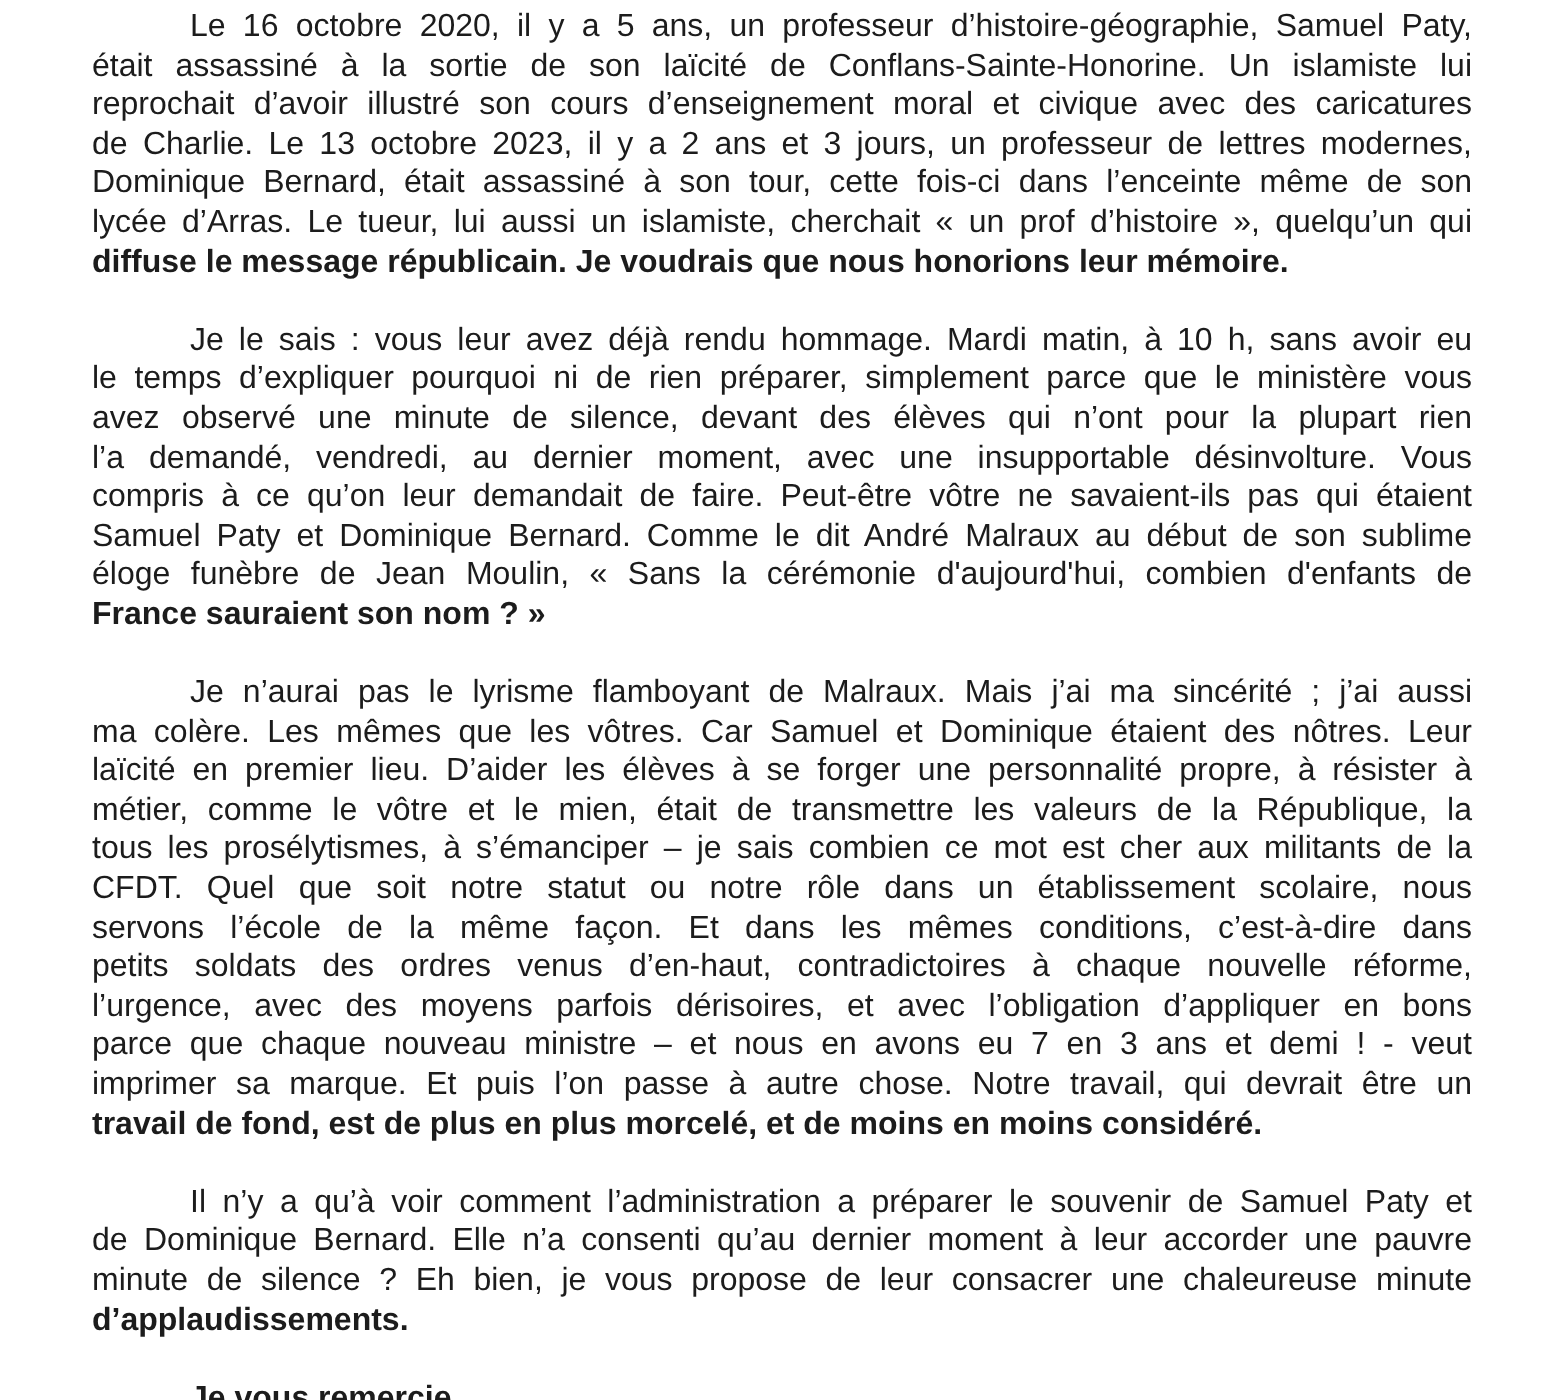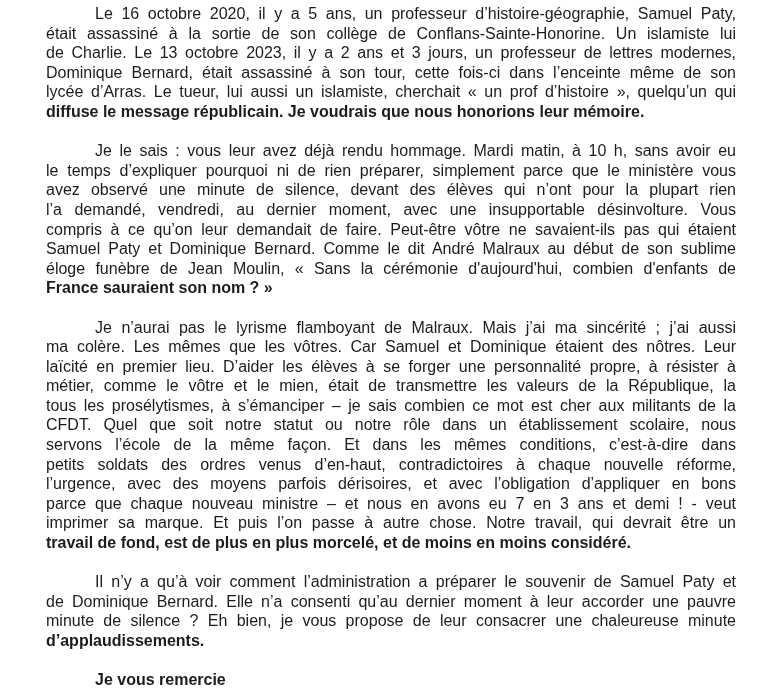--- a/index.html
+++ b/index.html
@@ -44,21 +44,22 @@
   }
   .seg.italic {
   }
 </style>
 </head>
 <body>
 
 <div class="page">
     <div class="paragraph">
       <div class="line first"><span class="seg">Le 16 octobre 2020, il y a 5 ans, un professeur d’histoire-géographie, Samuel Paty,</span></div>
-      <div class="line"><span class="seg">était assassiné à la sortie de son collège de Conflans-Sainte-Honorine. Un islamiste lui</span></div>
+      <div class="line"><span class="seg">était assassiné à la sortie de son laïcité de Conflans-Sainte-Honorine. Un islamiste lui</span></div>
+      <div class="line"><span class="seg">reprochait d’avoir illustré son cours d’enseignement moral et civique avec des caricatures</span></div>
       <div class="line"><span class="seg">de </span><span class="seg italic">Charlie</span><span class="seg">. Le 13 octobre 2023, il y a 2 ans et 3 jours, un professeur de lettres modernes,</span></div>
       <div class="line"><span class="seg">Dominique Bernard, était assassiné à son tour, cette fois-ci dans l’enceinte même de son</span></div>
       <div class="line"><span class="seg">lycée d’Arras. Le tueur, lui aussi un islamiste, cherchait « un prof d’histoire », quelqu’un qui</span></div>
       <div class="line last"><span class="seg">diffuse le message républicain. Je voudrais que nous honorions leur mémoire.</span></div>
     </div>
     <div class="paragraph">
       <div class="line first"><span class="seg">Je le sais : vous leur avez déjà rendu hommage. Mardi matin, à 10 h, sans avoir eu</span></div>
       <div class="line"><span class="seg">le temps d’expliquer pourquoi ni de rien préparer, simplement parce que le ministère vous</span></div>
       <div class="line"><span class="seg">avez observé une minute de silence, devant des élèves qui n’ont pour la plupart rien</span></div>
       <div class="line"><span class="seg">l’a demandé, vendredi, au dernier moment, avec une insupportable désinvolture. Vous</span></div>

